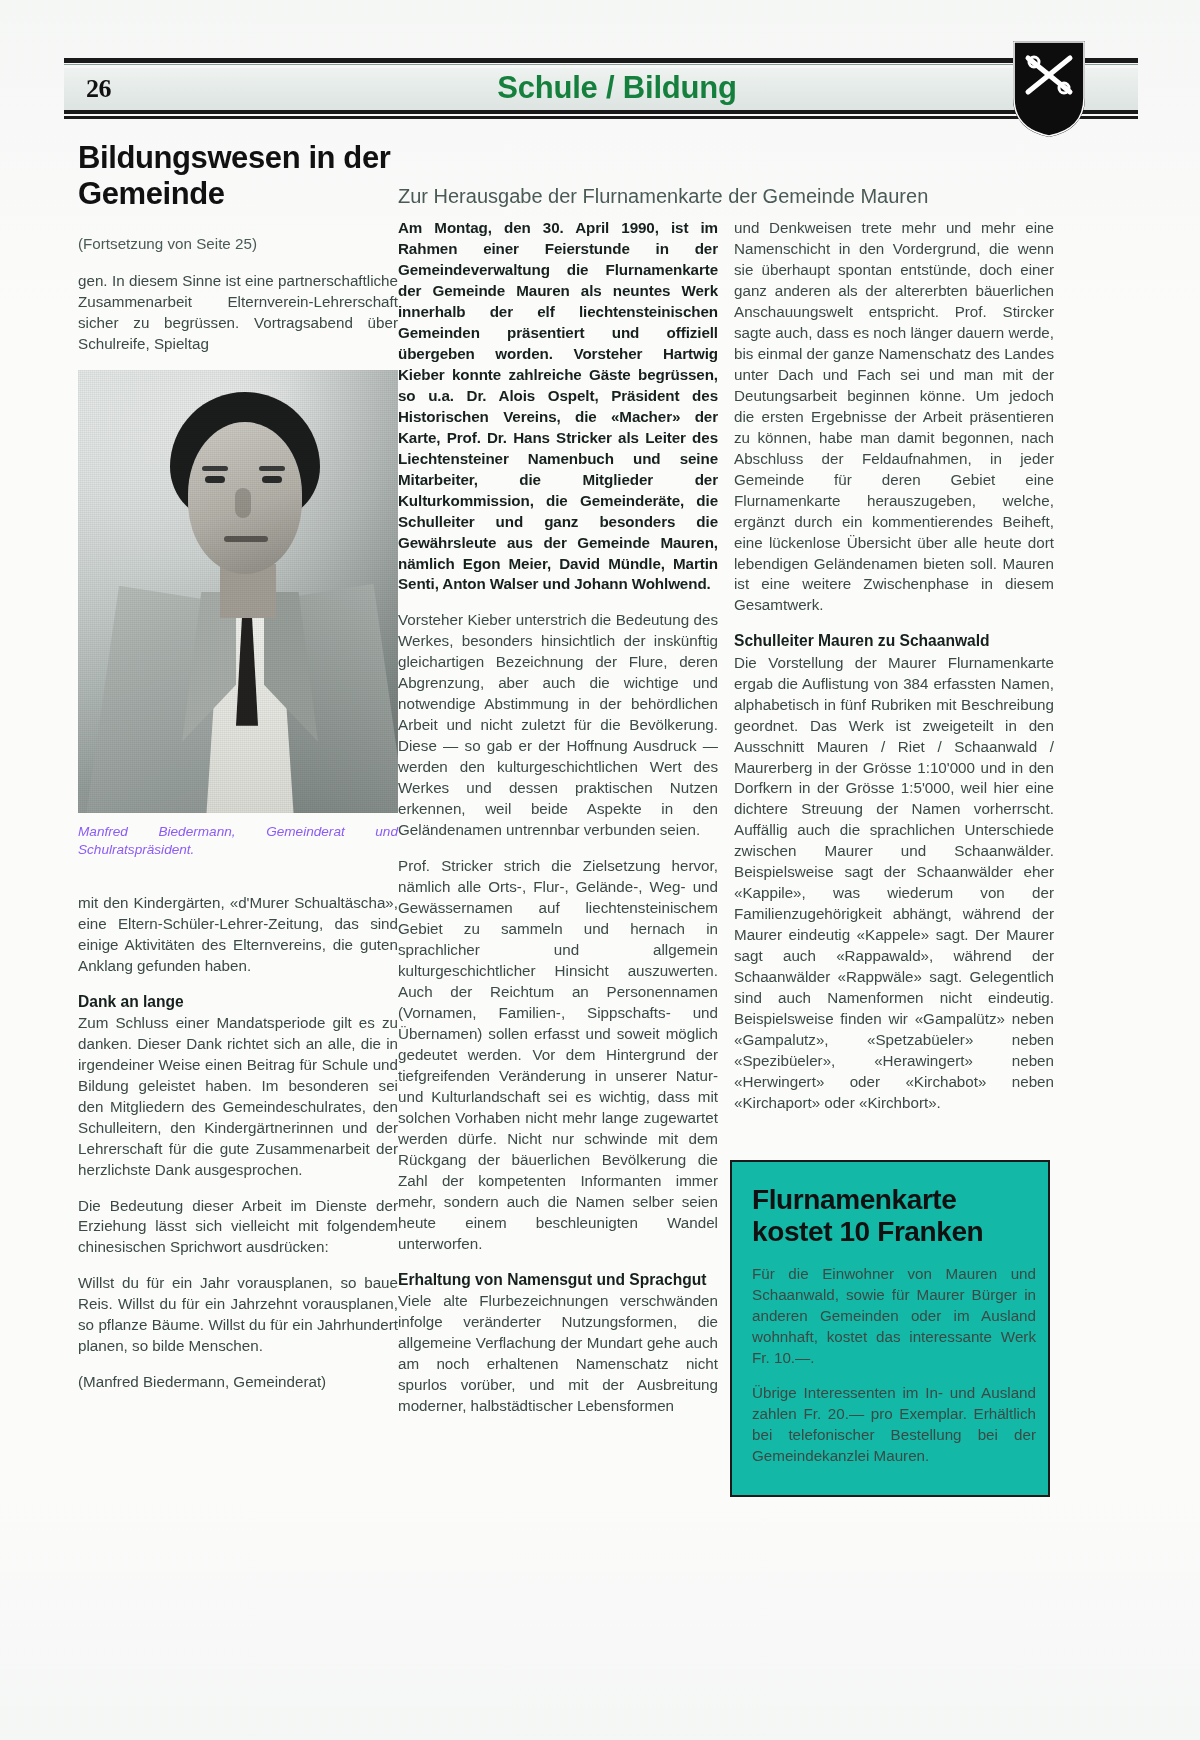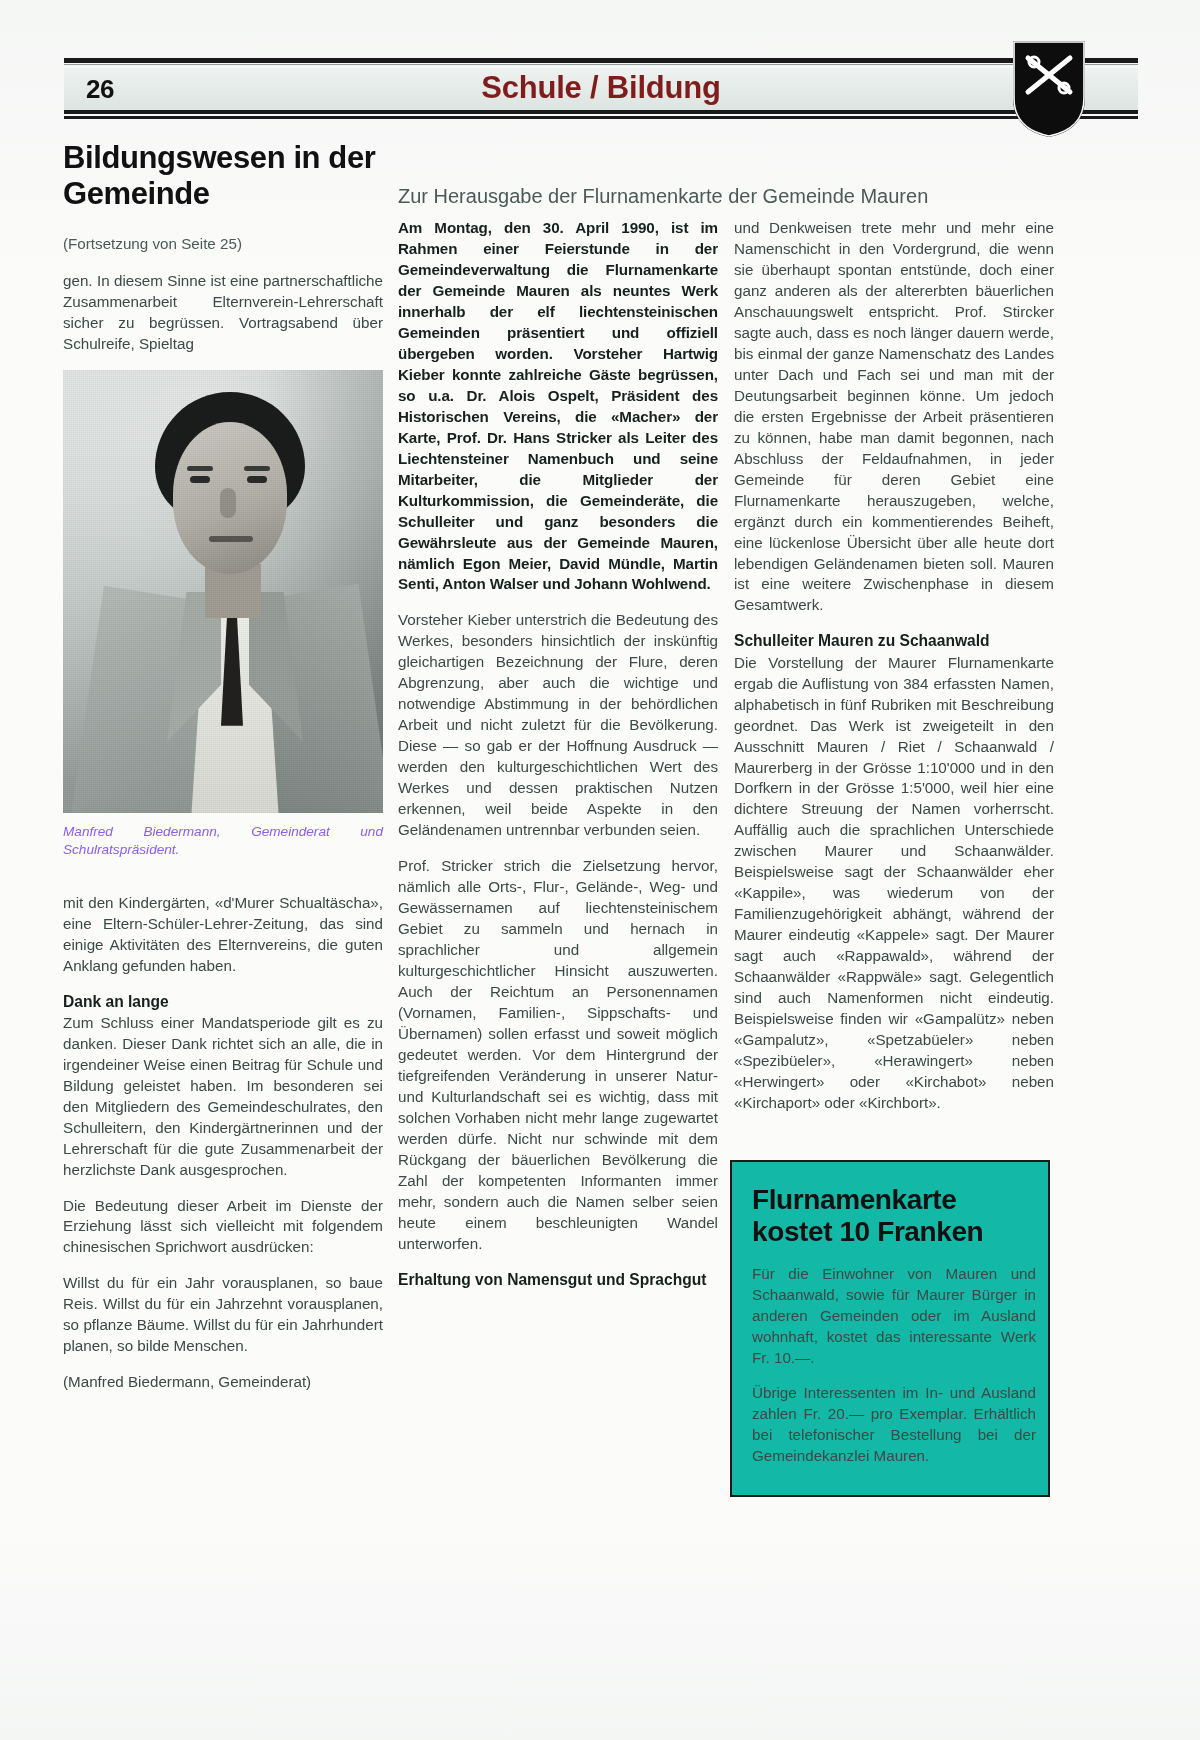--- a/index.html
+++ b/index.html
@@ -65,46 +65,47 @@
     width: 1074px; height: 3px;
     background: #1a1a1a;
   }
   .page-number {
     position: absolute;
     left: 22px; top: 16px;
     font-size: 26px;
     font-weight: bold;
     color: #111;
     letter-spacing: -0.5px;
+    font-family: Liberation Serif, serif;
   }
   .section-title {
     position: absolute;
-    left: 0; top: 12px;
+    left: 16px; top: 12px;
     width: 1074px;
     text-align: center;
     font-size: 31px;
     font-weight: bold;
-    color: #7f1d1d;
+    color: #15803d;
     letter-spacing: -0.2px;
   }
   .crest {
     position: absolute;
     left: 1012px;
     top: 40px;
     width: 74px;
     height: 98px;
   }
 
   
   .col {
     position: absolute;
     top: 140px;
     width: 320px;
   }
-  .col-left  { left: 63px; }
+  .col-left  { left: 78px; }
   .col-mid   { left: 398px; }
   .col-right { left: 734px; }
 
   .headline-left {
     font-size: 31px;
     font-weight: bold;
     line-height: 1.16;
     color: #111;
     letter-spacing: -0.4px;
     margin: 0 0 22px 0;
@@ -380,20 +381,21 @@
     <p class="body">(Manfred Biedermann, Gemeinderat)</p>
   </div>
 
   <p class="subhead-main">Zur Herausgabe der Flurnamenkarte der Gemeinde Mauren</p>
 
   <div class="col col-mid" style="top:218px">
     <p class="body lead">Am Montag, den 30. April 1990, ist im Rahmen einer Feierstunde in der Gemeindeverwaltung die Flurnamenkarte der Gemeinde Mauren als neuntes Werk innerhalb der elf liechtensteinischen Gemeinden präsentiert und offiziell übergeben worden. Vorsteher Hartwig Kieber konnte zahlreiche Gäste begrüssen, so u.a. Dr. Alois Ospelt, Präsident des Historischen Vereins, die «Macher» der Karte, Prof. Dr. Hans Stricker als Leiter des Liechtensteiner Namenbuch und seine Mitarbeiter, die Mitglieder der Kulturkommission, die Gemeinderäte, die Schulleiter und ganz besonders die Gewährsleute aus der Gemeinde Mauren, nämlich Egon Meier, David Mündle, Martin Senti, Anton Walser und Johann Wohlwend.</p>
     <p class="body">Vorsteher Kieber unterstrich die Bedeutung des Werkes, besonders hinsichtlich der inskünftig gleichartigen Bezeichnung der Flure, deren Abgrenzung, aber auch die wichtige und notwendige Abstimmung in der behördlichen Arbeit und nicht zuletzt für die Bevölkerung. Diese — so gab er der Hoffnung Ausdruck — werden den kulturgeschichtlichen Wert des Werkes und dessen praktischen Nutzen erkennen, weil beide Aspekte in den Geländenamen untrennbar verbunden seien.</p>
     <p class="body">Prof. Stricker strich die Zielsetzung hervor, nämlich alle Orts-, Flur-, Gelände-, Weg- und Gewässernamen auf liechtensteinischem Gebiet zu sammeln und hernach in sprachlicher und allgemein kulturgeschichtlicher Hinsicht auszuwerten. Auch der Reichtum an Personennamen (Vornamen, Familien-, Sippschafts- und Übernamen) sollen erfasst und soweit möglich gedeutet werden. Vor dem Hintergrund der tiefgreifenden Veränderung in unserer Natur- und Kulturlandschaft sei es wichtig, dass mit solchen Vorhaben nicht mehr lange zugewartet werden dürfe. Nicht nur schwinde mit dem Rückgang der bäuerlichen Bevölkerung die Zahl der kompetenten Informanten immer mehr, sondern auch die Namen selber seien heute einem beschleunigten Wandel unterworfen.</p>
     <h3 class="sub">Erhaltung von Namensgut und Sprachgut</h3>
+    <p class="body">Viele alte Flurbezeichnungen verschwänden infolge veränderter Nutzungsformen, die allgemeine Verflachung der Mundart gehe auch am noch erhaltenen Namenschatz nicht spurlos vorüber, und mit der Ausbreitung moderner, halbstädtischer Lebensformen</p>
   </div>
 
   <div class="col col-right" style="top:218px">
     <p class="body">und Denkweisen trete mehr und mehr eine Namenschicht in den Vordergrund, die wenn sie überhaupt spontan entstünde, doch einer ganz anderen als der altererbten bäuerlichen Anschauungswelt entspricht. Prof. Stircker sagte auch, dass es noch länger dauern werde, bis einmal der ganze Namenschatz des Landes unter Dach und Fach sei und man mit der Deutungsarbeit beginnen könne. Um jedoch die ersten Ergebnisse der Arbeit präsentieren zu können, habe man damit begonnen, nach Abschluss der Feldaufnahmen, in jeder Gemeinde für deren Gebiet eine Flurnamenkarte herauszugeben, welche, ergänzt durch ein kommentierendes Beiheft, eine lückenlose Übersicht über alle heute dort lebendigen Geländenamen bieten soll. Mauren ist eine weitere Zwischenphase in diesem Gesamtwerk.</p>
     <h3 class="sub">Schulleiter Mauren zu Schaanwald</h3>
     <p class="body">Die Vorstellung der Maurer Flurnamenkarte ergab die Auflistung von 384 erfassten Namen, alphabetisch in fünf Rubriken mit Beschreibung geordnet. Das Werk ist zweigeteilt in den Ausschnitt Mauren / Riet / Schaanwald / Maurerberg in der Grösse 1:10'000 und in den Dorfkern in der Grösse 1:5'000, weil hier eine dichtere Streuung der Namen vorherrscht. Auffällig auch die sprachlichen Unterschiede zwischen Maurer und Schaanwälder. Beispielsweise sagt der Schaanwälder eher «Kappile», was wiederum von der Familienzugehörigkeit abhängt, während der Maurer eindeutig «Kappele» sagt. Der Maurer sagt auch «Rappawald», während der Schaanwälder «Rappwäle» sagt. Gelegentlich sind auch Namenformen nicht eindeutig. Beispielsweise finden wir «Gampalütz» neben «Gampalutz», «Spetzabüeler» neben «Spezibüeler», «Herawingert» neben «Herwingert» oder «Kirchabot» neben «Kirchaport» oder «Kirchbort».</p>
   </div>
 
   <div class="infobox">
     <h2>Flurnamenkarte kostet 10 Franken</h2>

